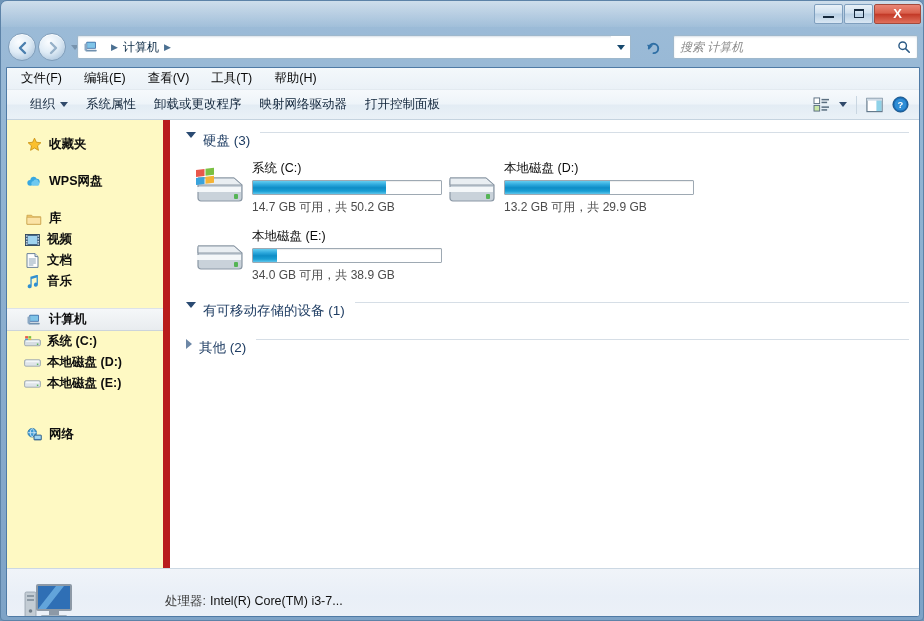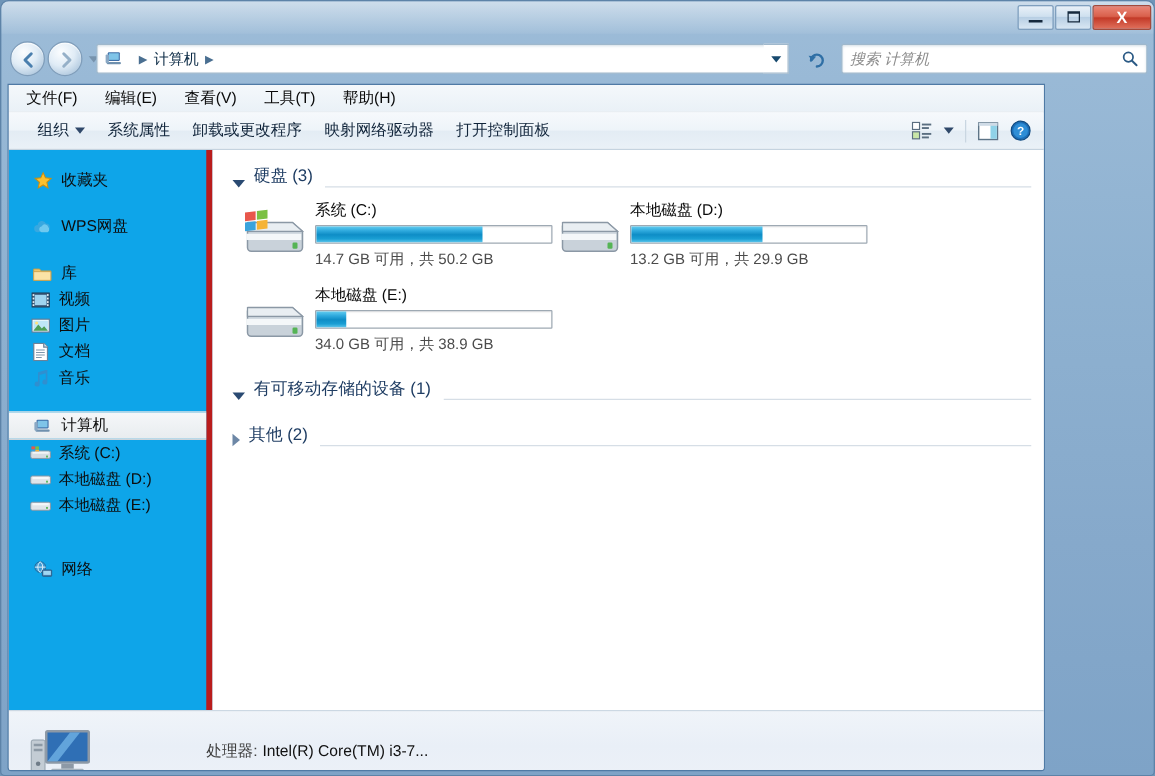--- a/index.html
+++ b/index.html
@@ -103,21 +103,21 @@
   #search-input {
     flex: 1; border: none; outline: none; background: transparent;
     font-family: "Liberation Sans", sans-serif; font-size: 12px;
     color: #888888; font-style: italic;
   }
   #search-input::placeholder { color:#8c8c8c; font-style: italic; }
 
   
   #client {
     position: absolute; left: 5px; top: 66px;
-    width: 830px; height: 550px;
+    width: 914px; height: 550px;
     background: #ffffff;
     border: 1px solid #4f7aa5;
     border-bottom-left-radius: 3px; border-bottom-right-radius: 3px;
     overflow: hidden;
   }
 
   
   #menubar {
     height: 22px; width: 100%;
     background: linear-gradient(180deg,#f4f8fb 0%, #eaf1f7 100%);
@@ -147,23 +147,23 @@
     border-top:5px solid #30496a; vertical-align: middle;
   }
   #tb-right { margin-left: auto; display: flex; align-items: center; gap: 9px; padding-right: 4px; }
   #tb-sep { width:1px; height:18px; background:#c9d6e1; }
 
   
   #body { display: flex; height: 448px; }
 
   #navpane {
     width: 163px; height: 100%;
-    background: #0ea5e9;
-    border-right: 5px solid #b91c1c;
-    padding-top: 14px; position: relative;
+    background: #fef9c3;
+    border-right: 7px solid #b91c1c;
+    padding-top: 14px; position: relative; font-weight: bold;
   }
   .nav-row {
     display: flex; align-items: center; height: 21px;
     padding-left: 18px; font-size: 12.5px; color: #0d0d0d;
     white-space: nowrap;
   }
   .nav-row.indent { padding-left: 16px; }
   .nav-row.selected {
     background: linear-gradient(180deg,#f5f7f9 0%, #e8ecef 100%);
     border-top: 1px solid #dde3e8; border-bottom: 1px solid #ccd4db;
@@ -172,21 +172,21 @@
   .nav-ico { width: 18px; height: 16px; margin-right: 6px; display:inline-flex; align-items:center; justify-content:center; flex:none; }
   .nav-gap { height: 16px; }
 
   #content {
     flex: 1; height: 100%; background: #ffffff;
     padding: 12px 10px 0 16px; position: relative; overflow: hidden;
   }
 
   
   .group {
-    display: flex; align-items: flex-end; margin-bottom: 4px;
+    display: flex; align-items: flex-start; margin-bottom: 4px;
   }
   .group-arrow {
     width: 0; height: 0; margin-right: 7px; flex: none;
   }
   .group-arrow.open {
     border-left: 5px solid transparent; border-right: 5px solid transparent;
     border-top: 6px solid #2a4a72;
   }
   .group-arrow.closed {
     border-top: 5px solid transparent; border-bottom: 5px solid transparent;
@@ -397,31 +397,20 @@
                 <rect x="13.4" y="2" width="1.4" height="1.5"></rect>
                   <rect x="13.4" y="5" width="1.4" height="1.5"></rect>
                 <rect x="13.4" y="8" width="1.4" height="1.5"></rect>
                   <rect x="13.4" y="10.6" width="1.4" height="1.5"></rect>
               </g>
             </svg>
           </span>
           <span>视频</span>
         </div>
 
-        <div class="nav-row indent">
-          <span class="nav-ico">
-            <svg width="15" height="13" viewBox="0 0 16 13">
-              <rect x="0.6" y="1" width="14.8" height="11" fill="#ffffff" stroke="#5f7d99" stroke-width="1"></rect>
-              <rect x="1.8" y="2.2" width="12.4" height="8.6" fill="#bfe6f7"></rect>
-              <path d="M1.8 10.8 L6 5.6 L9 9 L11 7 L14.2 10.8 Z" fill="#4f9e55"></path>
-              <circle cx="4.6" cy="4.2" r="1.3" fill="#ffe27a"></circle>
-            </svg>
-          </span>
-          <span>图片</span>
-        </div>
 
         <div class="nav-row indent">
           <span class="nav-ico">
             <svg width="13" height="15" viewBox="0 0 13 15">
               <path d="M1 0.6 h8 l3 3 v10.8 h-11 z" fill="#ffffff" stroke="#6b8299" stroke-width="1"></path>
               <path d="M9 0.6 v3 h3" fill="#dce7ef" stroke="#6b8299" stroke-width="1"></path>
               <g stroke="#7e97ad" stroke-width="0.9">
                 <path d="M2.8 6 h7"></path>
                   <path d="M2.8 8 h7"></path>
                   <path d="M2.8 10 h7"></path>

